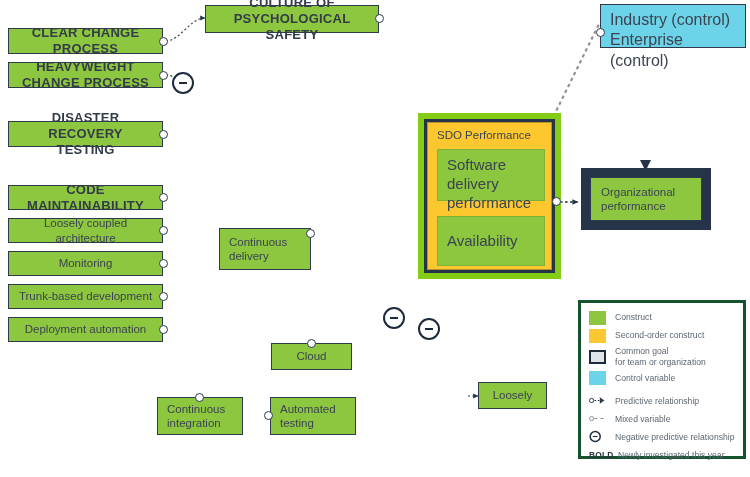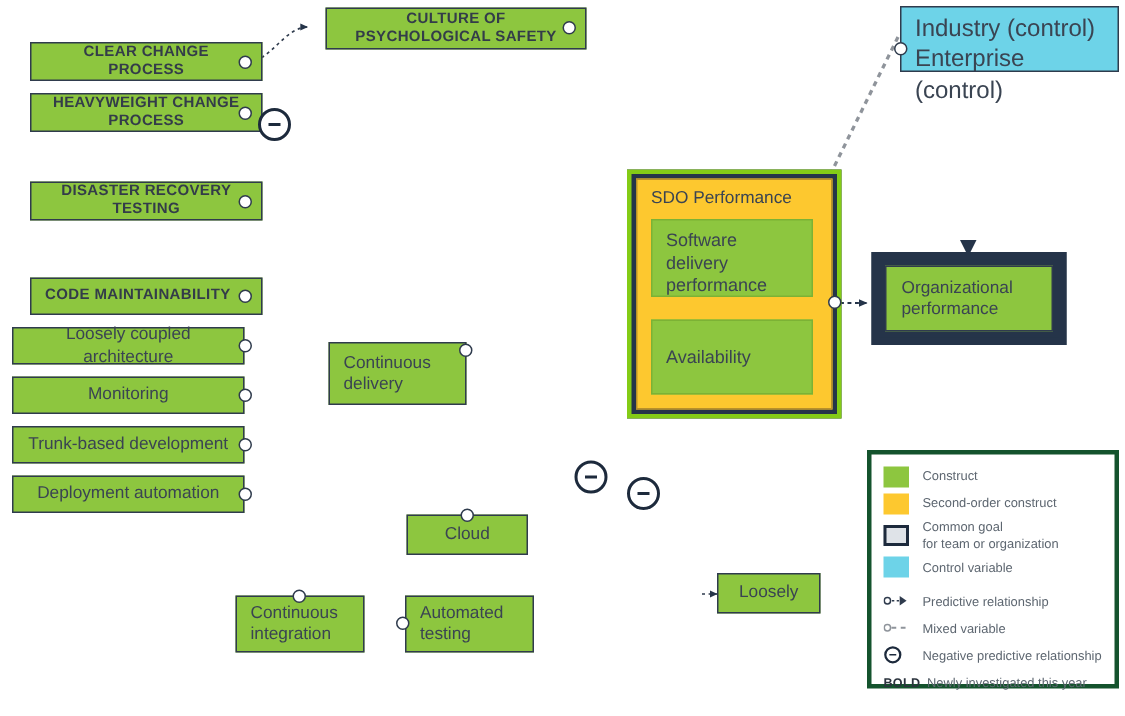--- a/index.html
+++ b/index.html
@@ -31,25 +31,24 @@
     font-size: 11.5px;
     line-height: 1.22;
     display: flex;
     align-items: center;
     padding: 3px 9px;
   }
   .node.center { justify-content: center; text-align: center; }
   .node.bold {
     font-weight: bold;
     letter-spacing: 0.25px;
-    font-size: 10px;
+    font-size: 13px;
     color: #333c49;
-    justify-content: flex-start;
+    justify-content: flex-end;
     text-align: center;
-    margin-left: 12px;
   }
   .node.ctrl {
     background: #6DD3E8;
     border-color: #2f3b4d;
     align-items: flex-start;
     padding-top: 5px;
     font-size: 16px;
     line-height: 1.28;
   }
   
@@ -70,21 +69,21 @@
     align-items: center;
     padding: 3px 10px;
     font-size: 11.5px;
     color: #3a4452;
     line-height: 1.22;
   }
   
   .sdo-outer {
     position: absolute;
     box-sizing: border-box;
-    border: 3px solid #84cc16;
+    border: 6px solid #84cc16;
     background: #253449;
     padding: 3px;
   }
   .sdo-inner {
     width: 100%;
     height: 100%;
     box-sizing: border-box;
     background: #FDC82F;
     border: 1px solid #b9912a;
     position: relative;
@@ -96,21 +95,21 @@
     font-size: 11.5px;
     color: #3a4452;
     font-weight: normal;
   }
   .sdo-sub {
     position: absolute;
     box-sizing: border-box;
     background: #8DC63F;
     border: 1px solid #7cb235;
     color: #3a4452;
-    font-size: 12px;
+    font-size: 15px;
     line-height: 1.25;
     display: flex;
     align-items: center;
     padding: 2px 9px;
   }
   .sdo-sub.top { align-items: flex-start; padding-top: 6px; }
 
   
   .dot {
     position: absolute;

